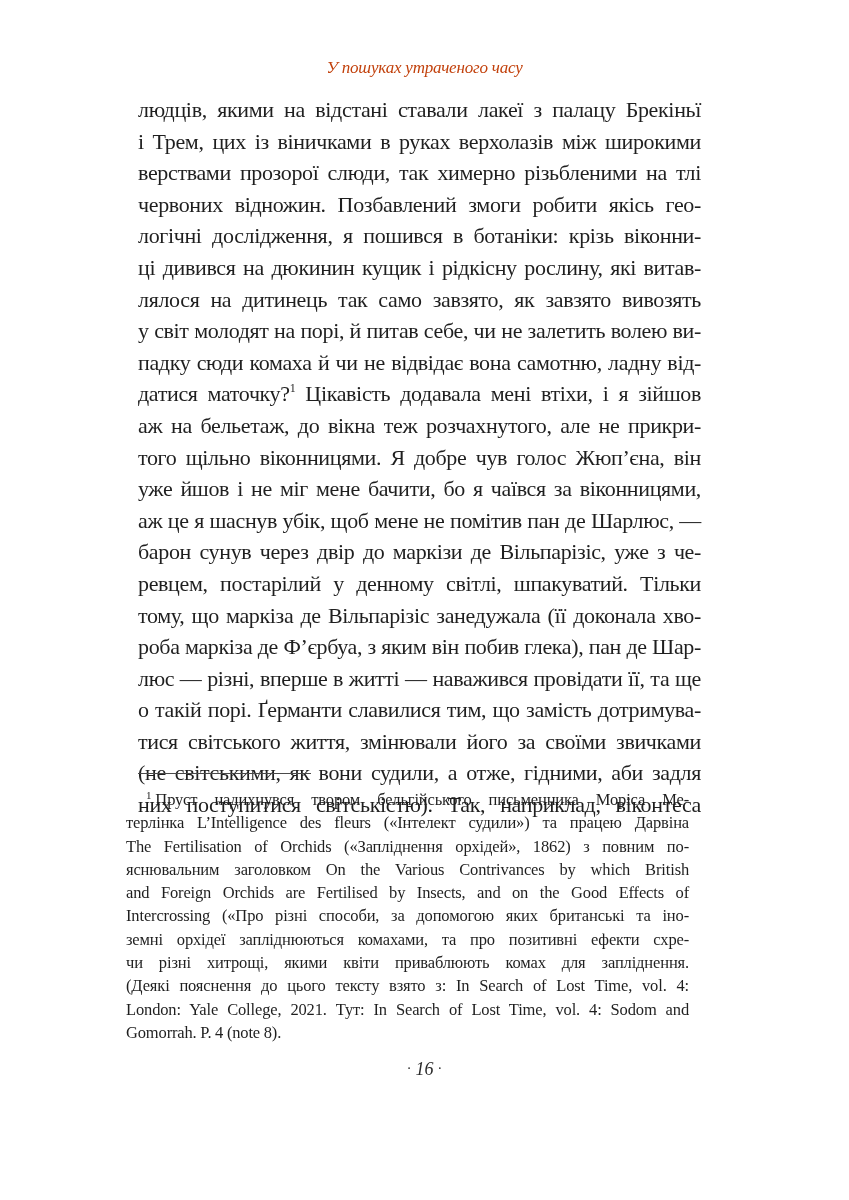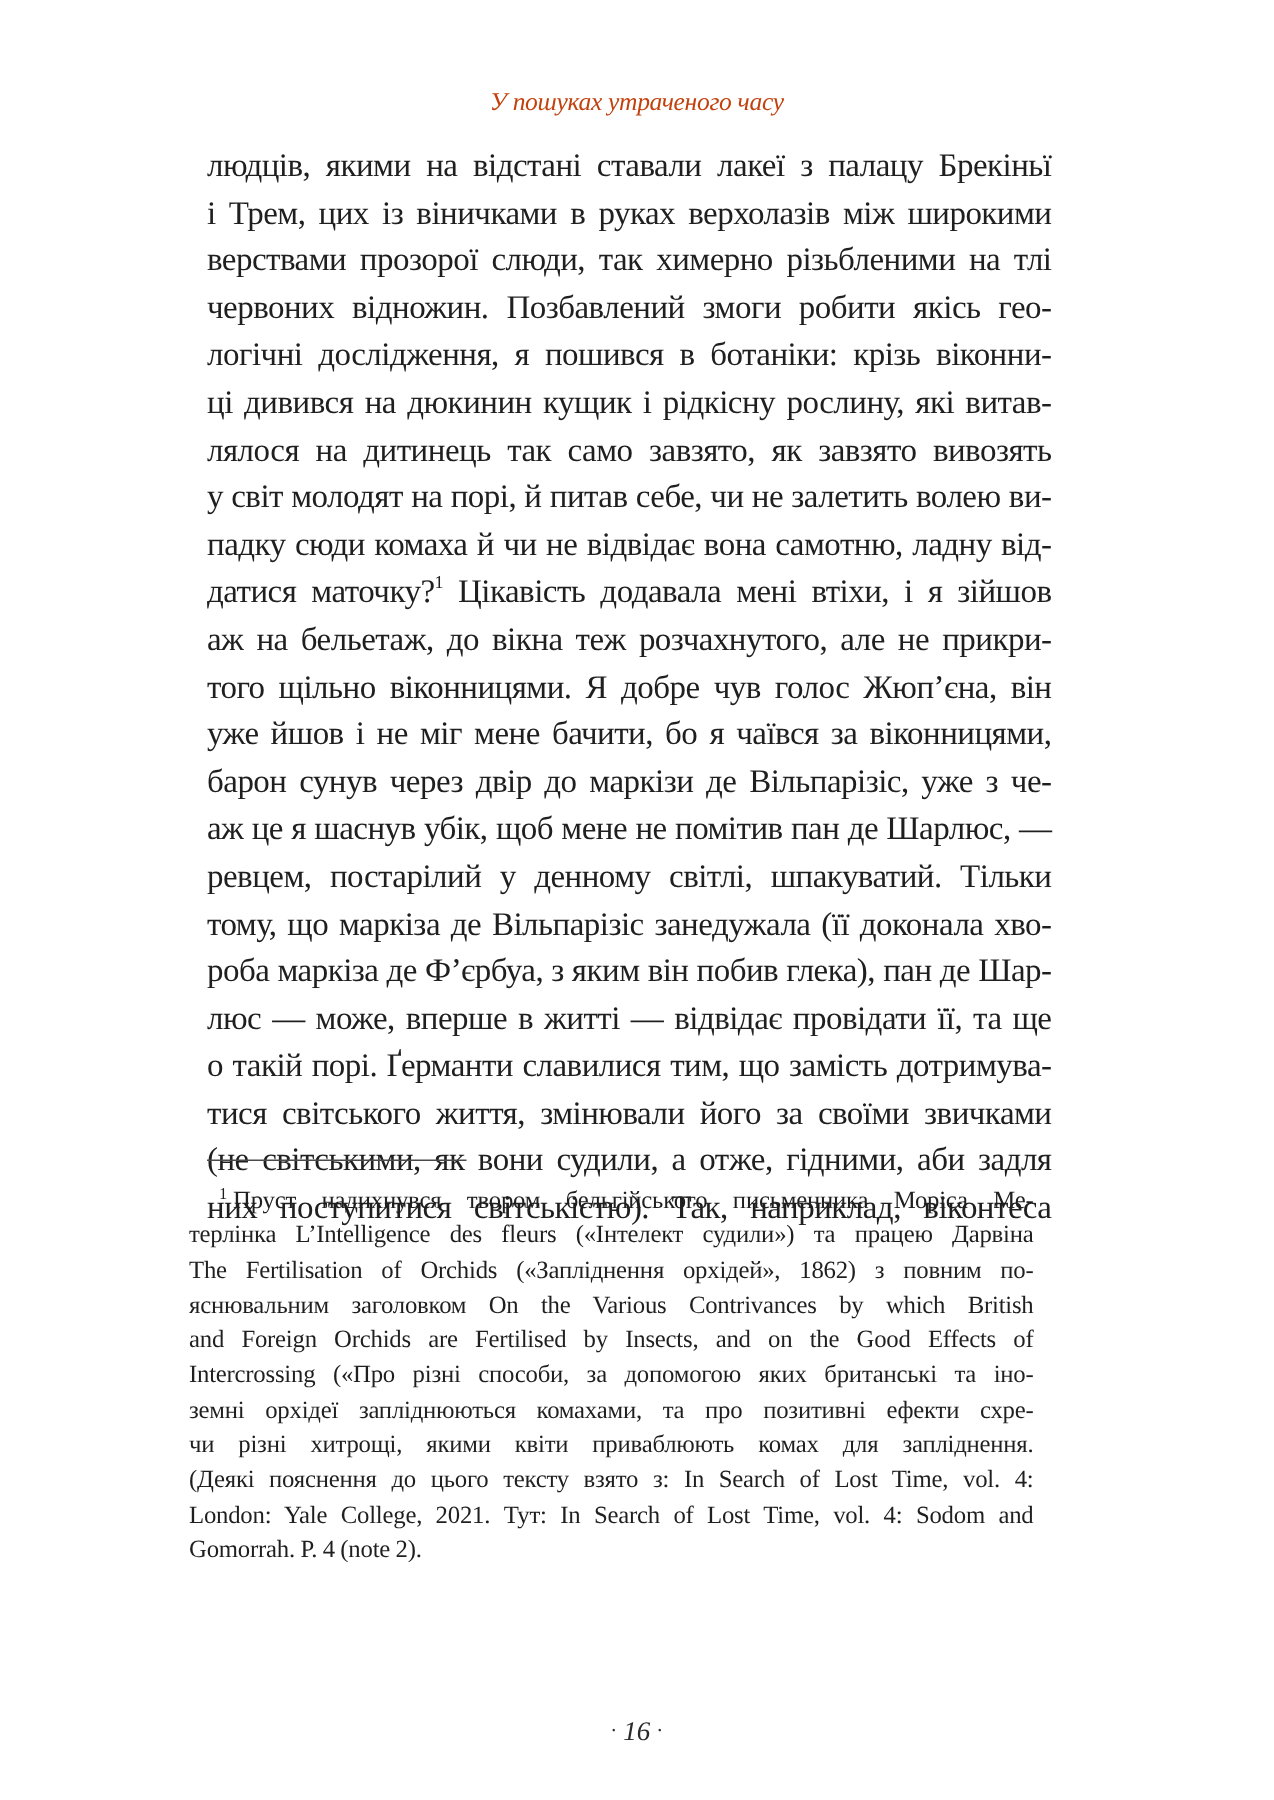--- a/index.html
+++ b/index.html
@@ -92,21 +92,21 @@
     .fn-num {
       font-size: 11px;
       vertical-align: 6px;
       line-height: 0;
       margin-right: 4px;
     }
     .folio {
       position: absolute;
       left: 0;
       width: 849px;
-      top: 1144px;
+      top: 1059px;
       text-align: center;
       font-style: italic;
       font-size: 18px;
       color: #2a2a2a;
     }
     .folio .dot {
       font-style: normal;
       font-size: 14px;
       vertical-align: 2px;
       margin: 0 4px;
@@ -126,45 +126,45 @@
     <span class="body-line">червоних відножин. Позбавлений змоги робити якісь гео-</span>
     <span class="body-line">логічні дослідження, я пошився в ботаніки: крізь віконни-</span>
     <span class="body-line">ці дивився на дюкинин кущик і рідкісну рослину, які витав-</span>
     <span class="body-line">лялося на дитинець так само завзято, як завзято вивозять</span>
     <span class="body-line">у світ молодят на порі, й питав себе, чи не залетить волею ви-</span>
     <span class="body-line">падку сюди комаха й чи не відвідає вона самотню, ладну від-</span>
     <span class="body-line"><span>датися маточку?</span><sup class="fn-marker">1</sup><span> Цікавість додавала мені втіхи, і я зійшов</span></span>
     <span class="body-line">аж на бельетаж, до вікна теж розчахнутого, але не прикри-</span>
     <span class="body-line">того щільно віконницями. Я добре чув голос Жюп’єна, він</span>
     <span class="body-line">уже йшов і не міг мене бачити, бо я чаївся за віконницями,</span>
+    <span class="body-line">аж це я шаснув убік, щоб мене не помітив пан де Шарлюс, —</span>
     <span class="body-line">барон сунув через двір до маркізи де Вільпарізіс, уже з че-</span>
-    <span class="body-line">аж це я шаснув убік, щоб мене не помітив пан де Шарлюс, —</span>
     <span class="body-line">ревцем, постарілий у денному світлі, шпакуватий. Тільки</span>
     <span class="body-line">тому, що маркіза де Вільпарізіс занедужала (її доконала хво-</span>
     <span class="body-line">роба маркіза де Ф’єрбуа, з яким він побив глека), пан де Шар-</span>
-    <span class="body-line">люс — може, вперше в житті — відвідає провідати її, та ще</span>
+    <span class="body-line">люс — різні, вперше в житті — наважився провідати її, та ще</span>
     <span class="body-line">о такій порі. Ґерманти славилися тим, що замість дотримува-</span>
     <span class="body-line">тися світського життя, змінювали його за своїми звичками</span>
     <span class="body-line">(не світськими, як вони судили, а отже, гідними, аби задля</span>
     <span class="body-line last">них поступитися світськістю). Так, наприклад, віконтеса</span>
   </div>
 
   <div class="footnote-rule"></div>
 
   <div class="footnotes">
     <span class="fn-line first"><sup class="fn-num">1</sup><span>Пруст надихнувся твором бельгійського письменника Моріса Ме-</span></span>
     <span class="fn-line">терлінка L’Intelligence des fleurs («Інтелект судили») та працею Дарвіна</span>
     <span class="fn-line">The Fertilisation of Orchids («Запліднення орхідей», 1862) з повним по-</span>
     <span class="fn-line">яснювальним заголовком On the Various Contrivances by which British</span>
     <span class="fn-line">and Foreign Orchids are Fertilised by Insects, and on the Good Effects of</span>
     <span class="fn-line">Intercrossing («Про різні способи, за допомогою яких британські та іно-</span>
     <span class="fn-line">земні орхідеї запліднюються комахами, та про позитивні ефекти схре-</span>
     <span class="fn-line">чи різні хитрощі, якими квіти приваблюють комах для запліднення.</span>
     <span class="fn-line">(Деякі пояснення до цього тексту взято з: In Search of Lost Time, vol. 4:</span>
     <span class="fn-line">London: Yale College, 2021. Тут: In Search of Lost Time, vol. 4: Sodom and</span>
-    <span class="fn-line last">Gomorrah. P. 4 (note 2).</span>
+    <span class="fn-line last">Gomorrah. P. 4 (note 8).</span>
   </div>
 
   <div class="folio">
     <span class="dot">·</span><span>16</span><span class="dot">·</span>
   </div>
 
 </div>
 
 </body></html>

